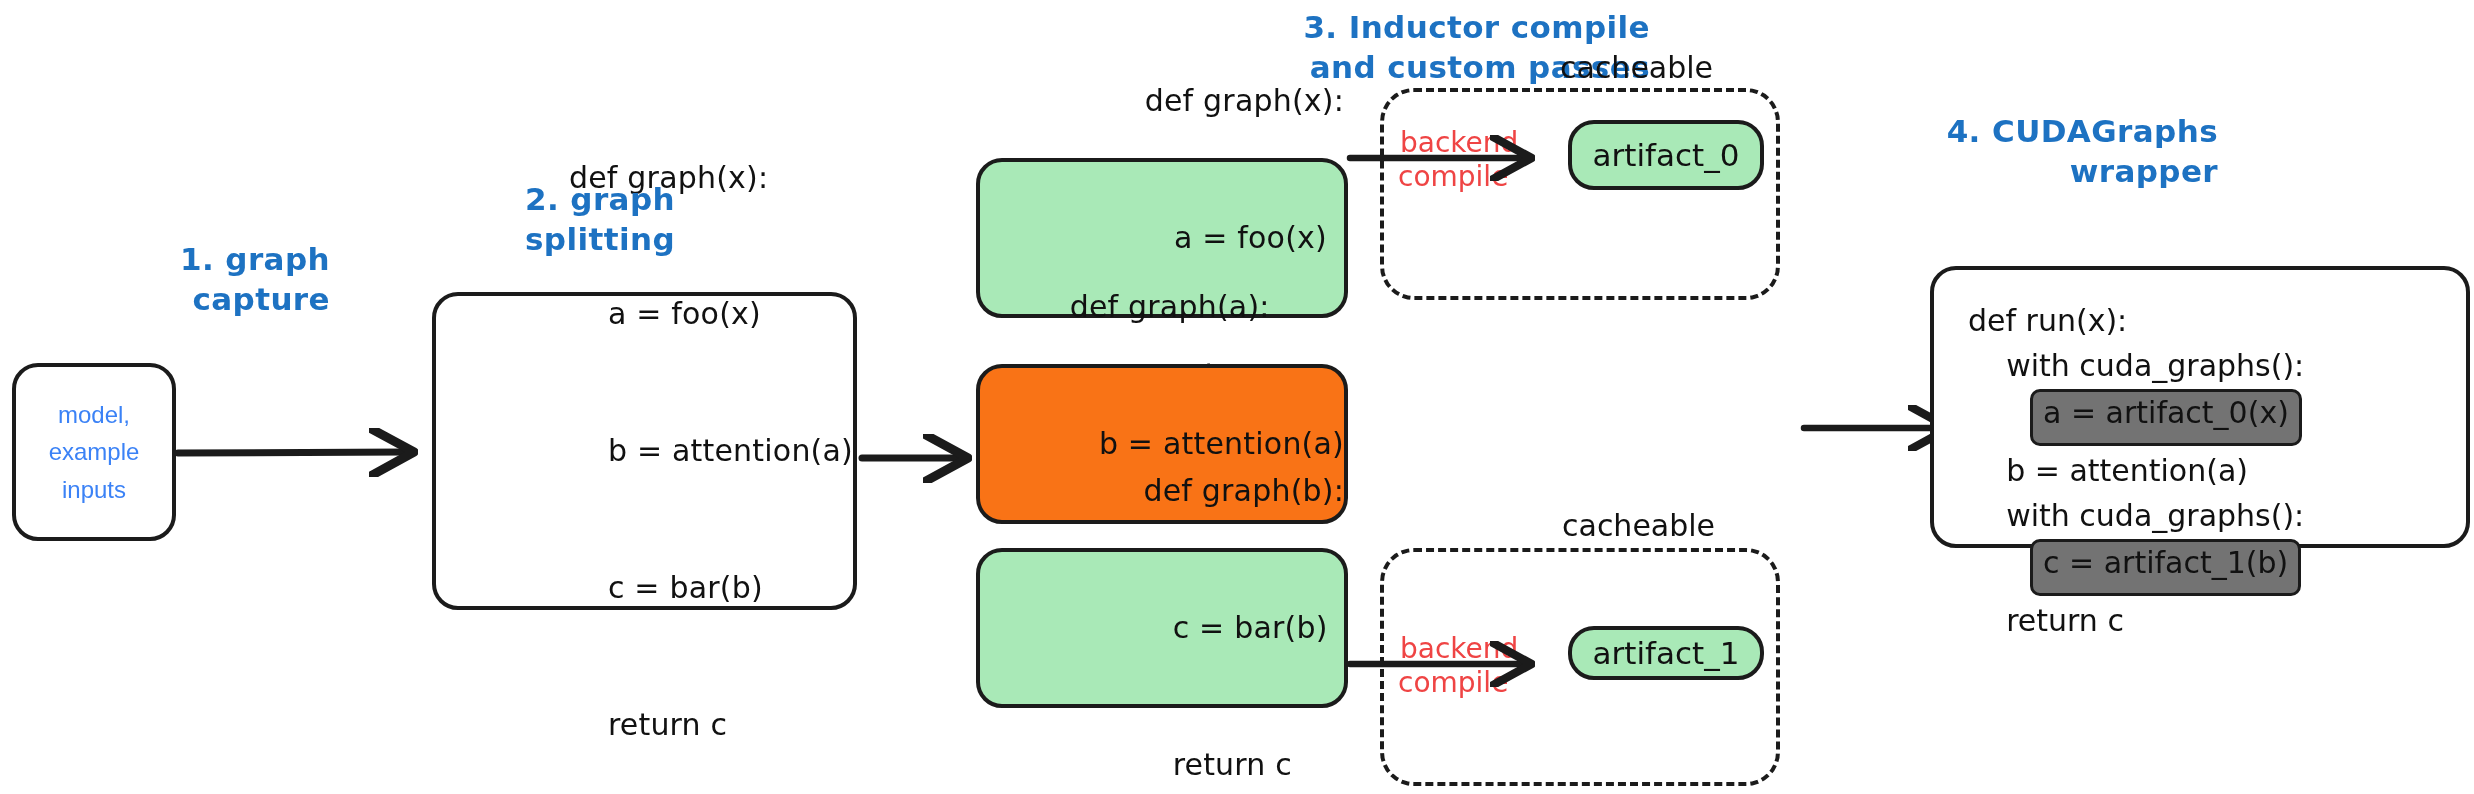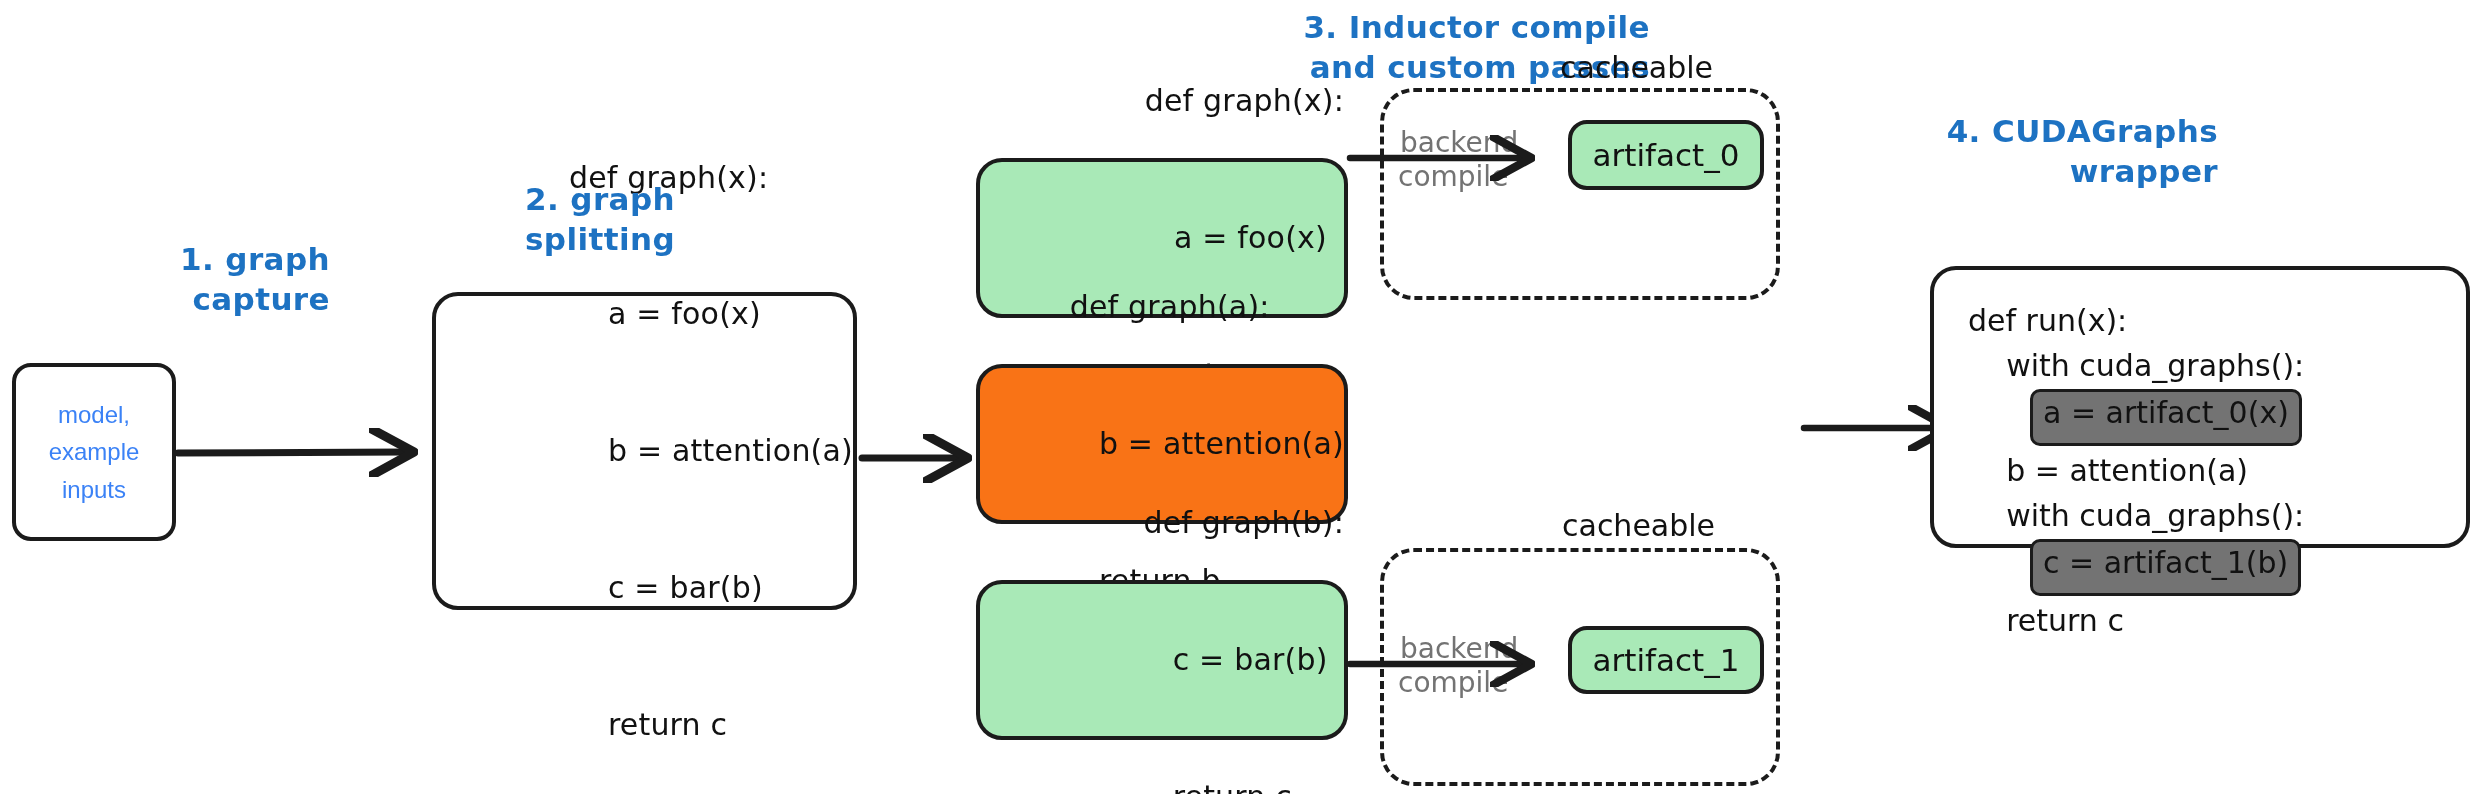--- a/index.html
+++ b/index.html
@@ -29,21 +29,21 @@
     box-sizing:border-box;
     border:4.5px solid #1b1b1b;
     border-radius:26px;
     background:#ffffff;
     display:flex;
     align-items:center;
     justify-content:flex-end;
   }
   .box.green{background:#a9e9b7;}
   .box.pink{background:#f97316;}
-  .box.centered{justify-content:center;text-align:center;border-radius:19px;}
+  .box.centered{justify-content:center;text-align:center;}
 
   .code{
     font-family:"DejaVu Sans", sans-serif;
     font-size:30px;
     color:#111111;
     line-height:1.52;
     white-space:pre;
     letter-spacing:.2px;
   }
 
@@ -77,21 +77,21 @@
     font-family:"DejaVu Sans", sans-serif;
     font-size:30px;
     color:#111111;
     white-space:pre;
   }
 
   
   .edge-label{
     font-family:"DejaVu Sans", sans-serif;
     font-size:28px;
-    color:#737373;
+    color:#ef4444;
     white-space:pre;
   }
 
   
   .chip{
     box-sizing:border-box;
     display:inline-block;
     background:#737373;
     border:3.5px solid #1b1b1b;
     border-radius:10px;
@@ -162,21 +162,21 @@
   </div>
 
   <div class="abs box pink" style="left:976px;top:364px;width:372px;height:160px;padding:14px 0 14px 20px;">
     <div class="code">
       <div>def graph(a):</div>
       <div>   b = attention(a)</div>
       <div>   return b</div>
     </div>
   </div>
 
-  <div class="abs box green" style="left:976px;top:580px;width:372px;height:160px;padding:14px 0 14px 20px;">
+  <div class="abs box green" style="left:976px;top:548px;width:372px;height:160px;padding:14px 0 14px 20px;">
     <div class="code">
       <div>def graph(b):</div>
       <div>   c = bar(b)</div>
       <div>   return c</div>
     </div>
   </div>
 
   <div class="abs step-label center" style="left:1230px;top:8px;width:420px;">3. Inductor compile
 and custom passes</div>
 
@@ -195,21 +195,21 @@
 
   <div class="abs cacheable-text" style="left:1562px;top:508px;">cacheable</div>
   <div class="abs dashed" style="left:1380px;top:548px;width:400px;height:238px;"></div>
 
   <div class="abs edge-label" style="left:1400px;top:632px;">backend</div>
   <div class="abs edge-label" style="left:1398px;top:666px;">compile</div>
   <svg class="abs" style="left:1348px;top:634px;width:220px;height:70px;">
     <path d="M 2 30 L 176 30" stroke="#1b1b1b" stroke-width="6.5" fill="none" stroke-linecap="round" marker-end="url(#ah1)"></path>
   </svg>
 
-  <div class="abs box green centered" style="left:1568px;top:626px;width:196px;height:68px;">
+  <div class="abs box green centered" style="left:1568px;top:626px;width:196px;height:54px;">
     <div class="artifact-label">artifact_1</div>
   </div>
 
   <svg class="abs" style="left:1802px;top:390px;width:180px;height:80px;">
     <path d="M 2 38 L 140 38" stroke="#1b1b1b" stroke-width="6.5" fill="none" stroke-linecap="round" marker-end="url(#ah1)"></path>
   </svg>
 
   <div class="abs step-label center" style="left:1888px;top:112px;width:330px;">4. CUDAGraphs
 wrapper</div>
 

